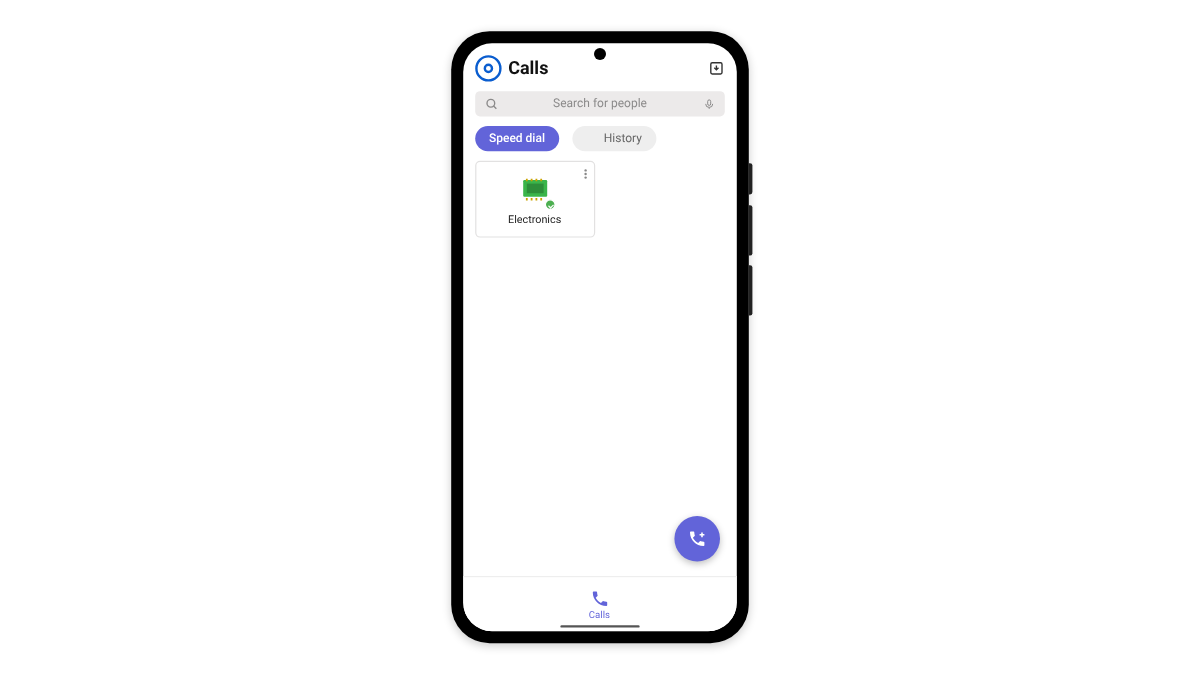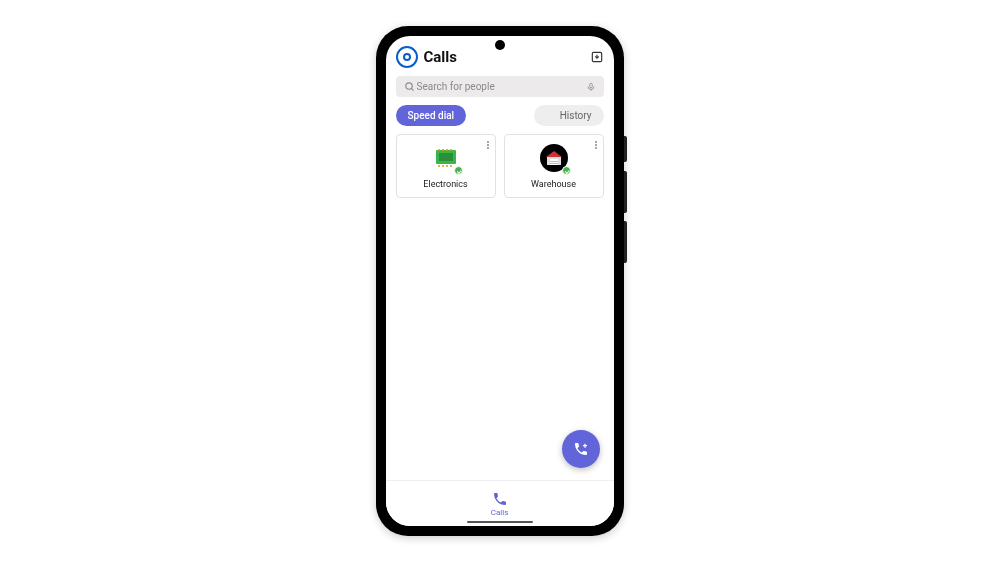--- a/index.html
+++ b/index.html
@@ -86,32 +86,32 @@
     color: #333;
   }
   .search-bar {
     margin: 2px 10px 8px 10px;
     background: #eceaea;
     border-radius: 4px;
     display: flex;
     align-items: center;
     padding: 5px 8px;
     gap: 2px;
+    text-align: center;
   }
   .search-bar svg { color: #8b8a8a; flex-shrink: 0; }
   .search-ph {
     color: #8b8a8a;
     font-size: 10px;
     flex: 1;
   }
   .tabs-row {
     display: flex;
-    gap: 0;
+    gap: 11px;
     padding: 0 10px 8px 10px;
-    justify-content: space-between;
   }
   .pill {
     font-size: 10px;
     padding: 5px 12px;
     border-radius: 12px;
     cursor: pointer;
   }
   .pill-active {
     background: #6264d9;
     color: #fff;
@@ -297,40 +297,20 @@
             <line x1="18" y1="18" x2="18" y2="20" stroke="#c9a400" stroke-width="1.5"></line>
           </svg>
           <div class="presence-dot"></div>
         </div>
         <div class="card-label">Electronics</div>
       </div>
 
 
 
 
-      <div class="card">
-        <div class="card-dots">
-            <span></span>
-            <span></span>
-            <span></span>
-          </div>
-        <div class="card-icon-wrap">
-          <div class="ic-circle">
-            <svg width="20" height="18" viewBox="0 0 20 18">
-              <polygon points="10,2 18,8 2,8" fill="#c33"></polygon>
-              <rect x="3" y="8" width="14" height="8" fill="#ddd"></rect>
-              <rect x="6" y="10" width="8" height="6" fill="#fff"></rect>
-              <rect x="6" y="12" width="8" height="1" fill="#bbb"></rect>
-              <rect x="6" y="14" width="8" height="1" fill="#bbb"></rect>
-            </svg>
-          </div>
-          <div class="presence-dot"></div>
-        </div>
-        <div class="card-label">Warehouse</div>
-      </div>
 
     </div>
 
     <div class="fab">
       <svg width="16" height="16" viewBox="0 0 24 24" fill="#fff">
         <path d="M6.6 10.8c1.4 2.8 3.8 5.2 6.6 6.6l2.2-2.2c.3-.3.7-.4 1-.2 1.2.4 2.4.6 3.6.6.6 0 1 .4 1 1V20c0 .6-.4 1-1 1C10.6 21 3 13.4 3 4c0-.6.4-1 1-1h3.4c.6 0 1 .4 1 1 0 1.2.2 2.4.6 3.6.1.3 0 .7-.2 1l-2.2 2.2z"></path>
         <path d="M17 4h2v2h2v2h-2v2h-2V8h-2V6h2z"></path>
       </svg>
     </div>
 

